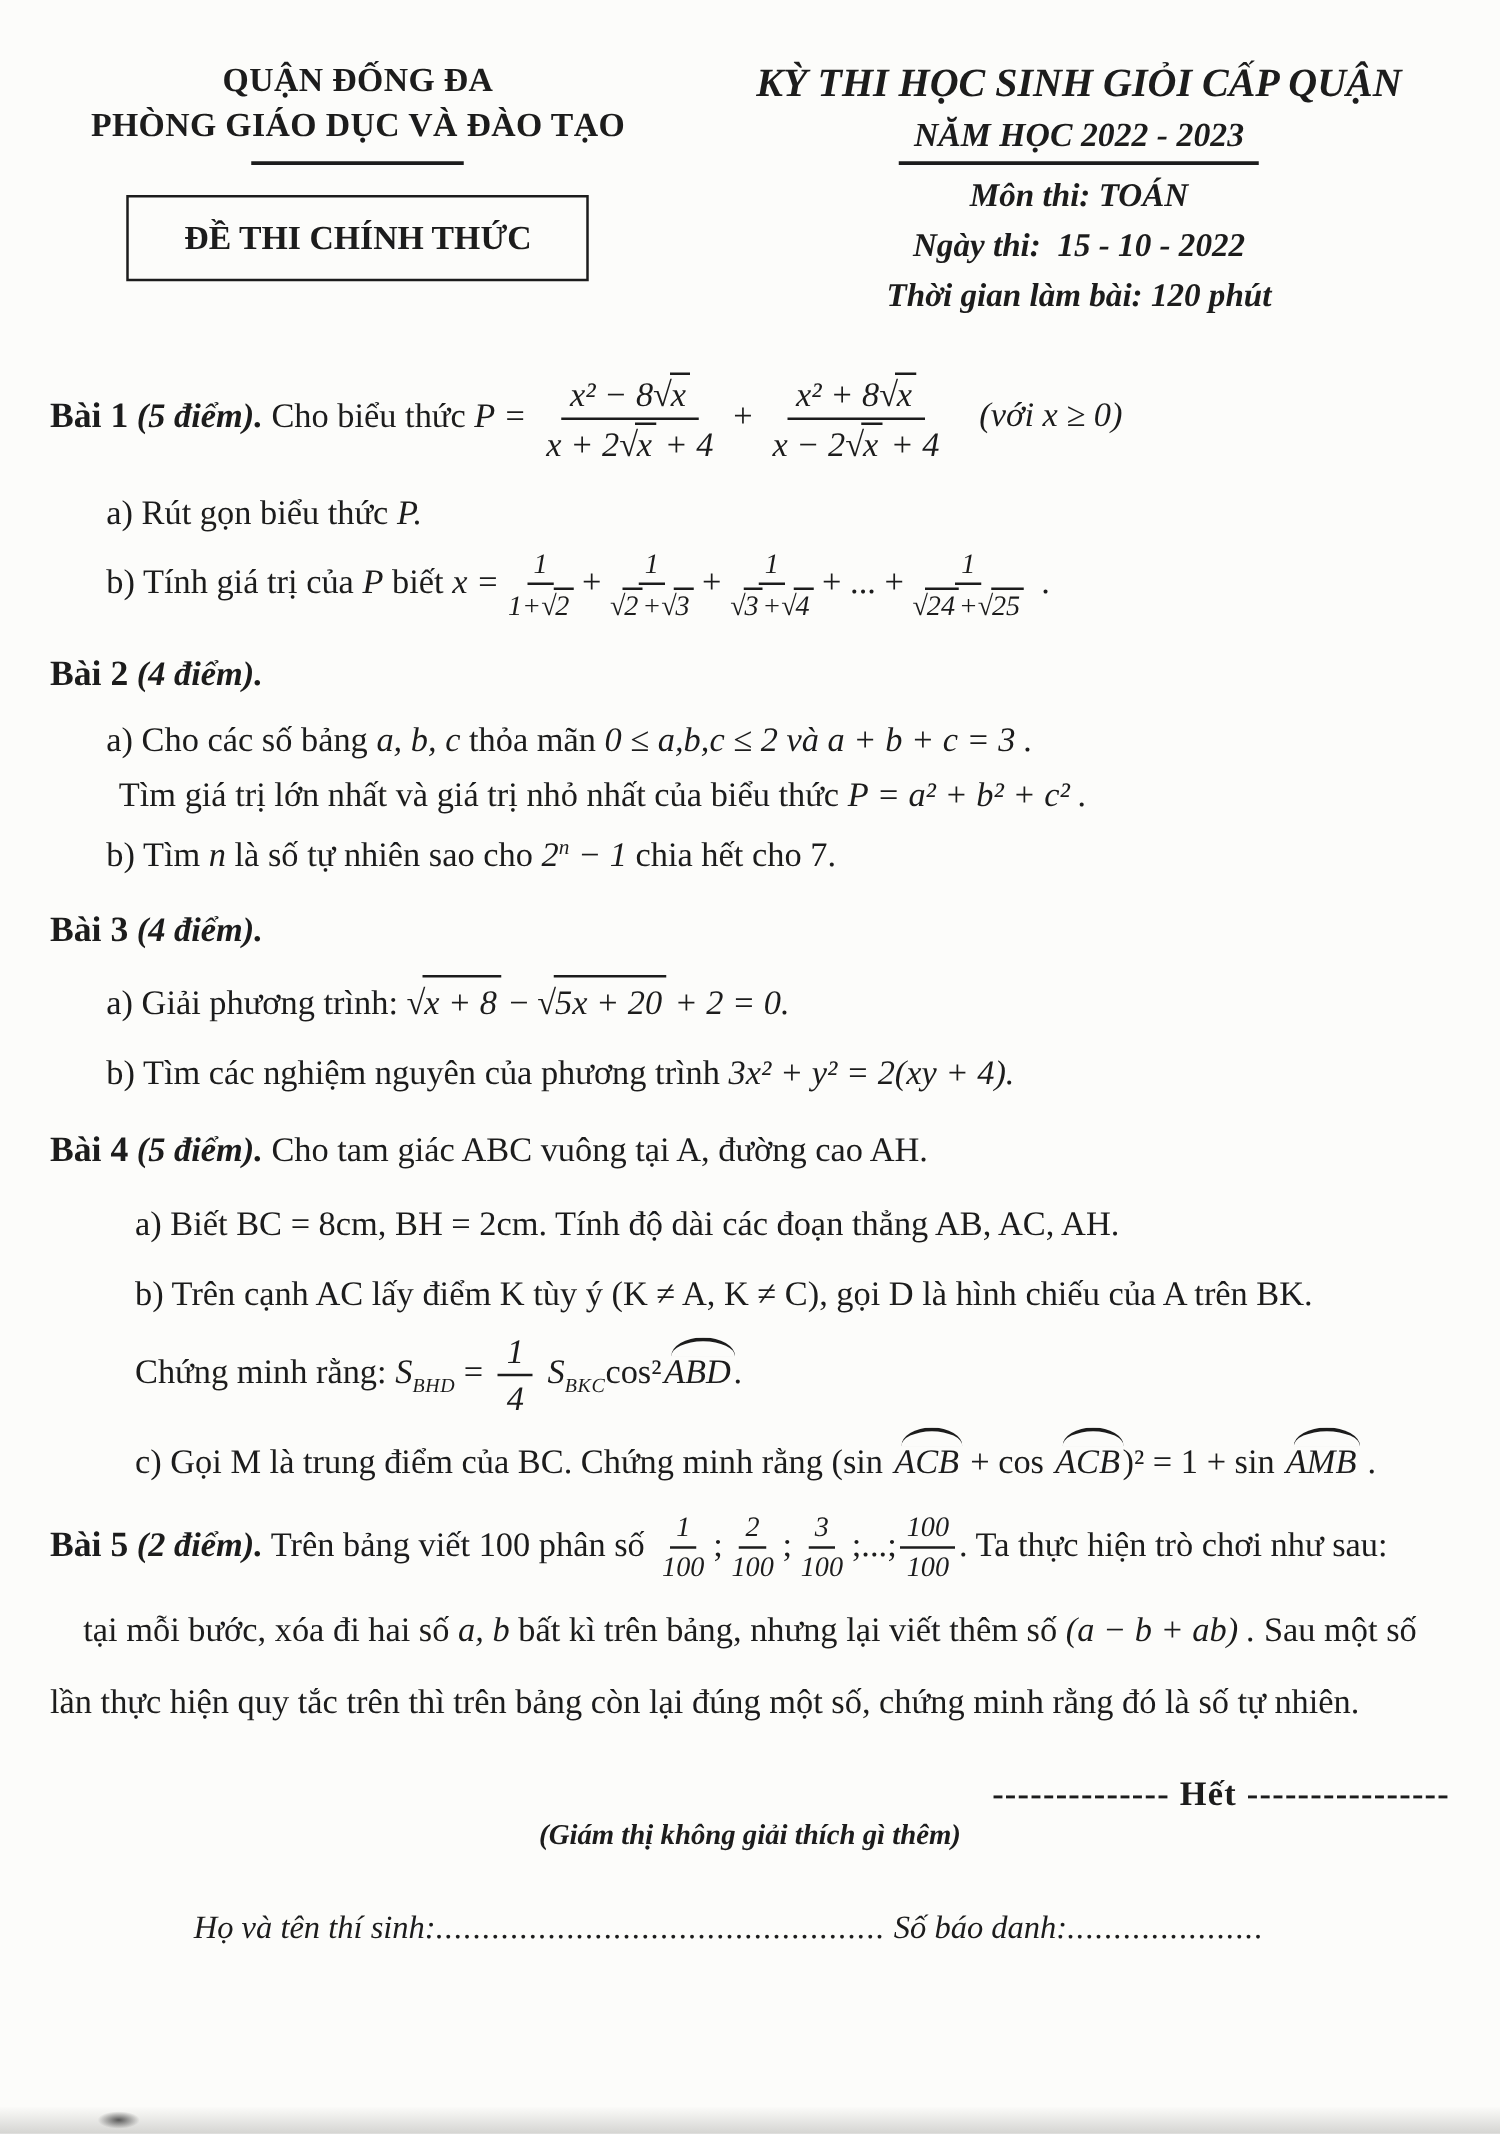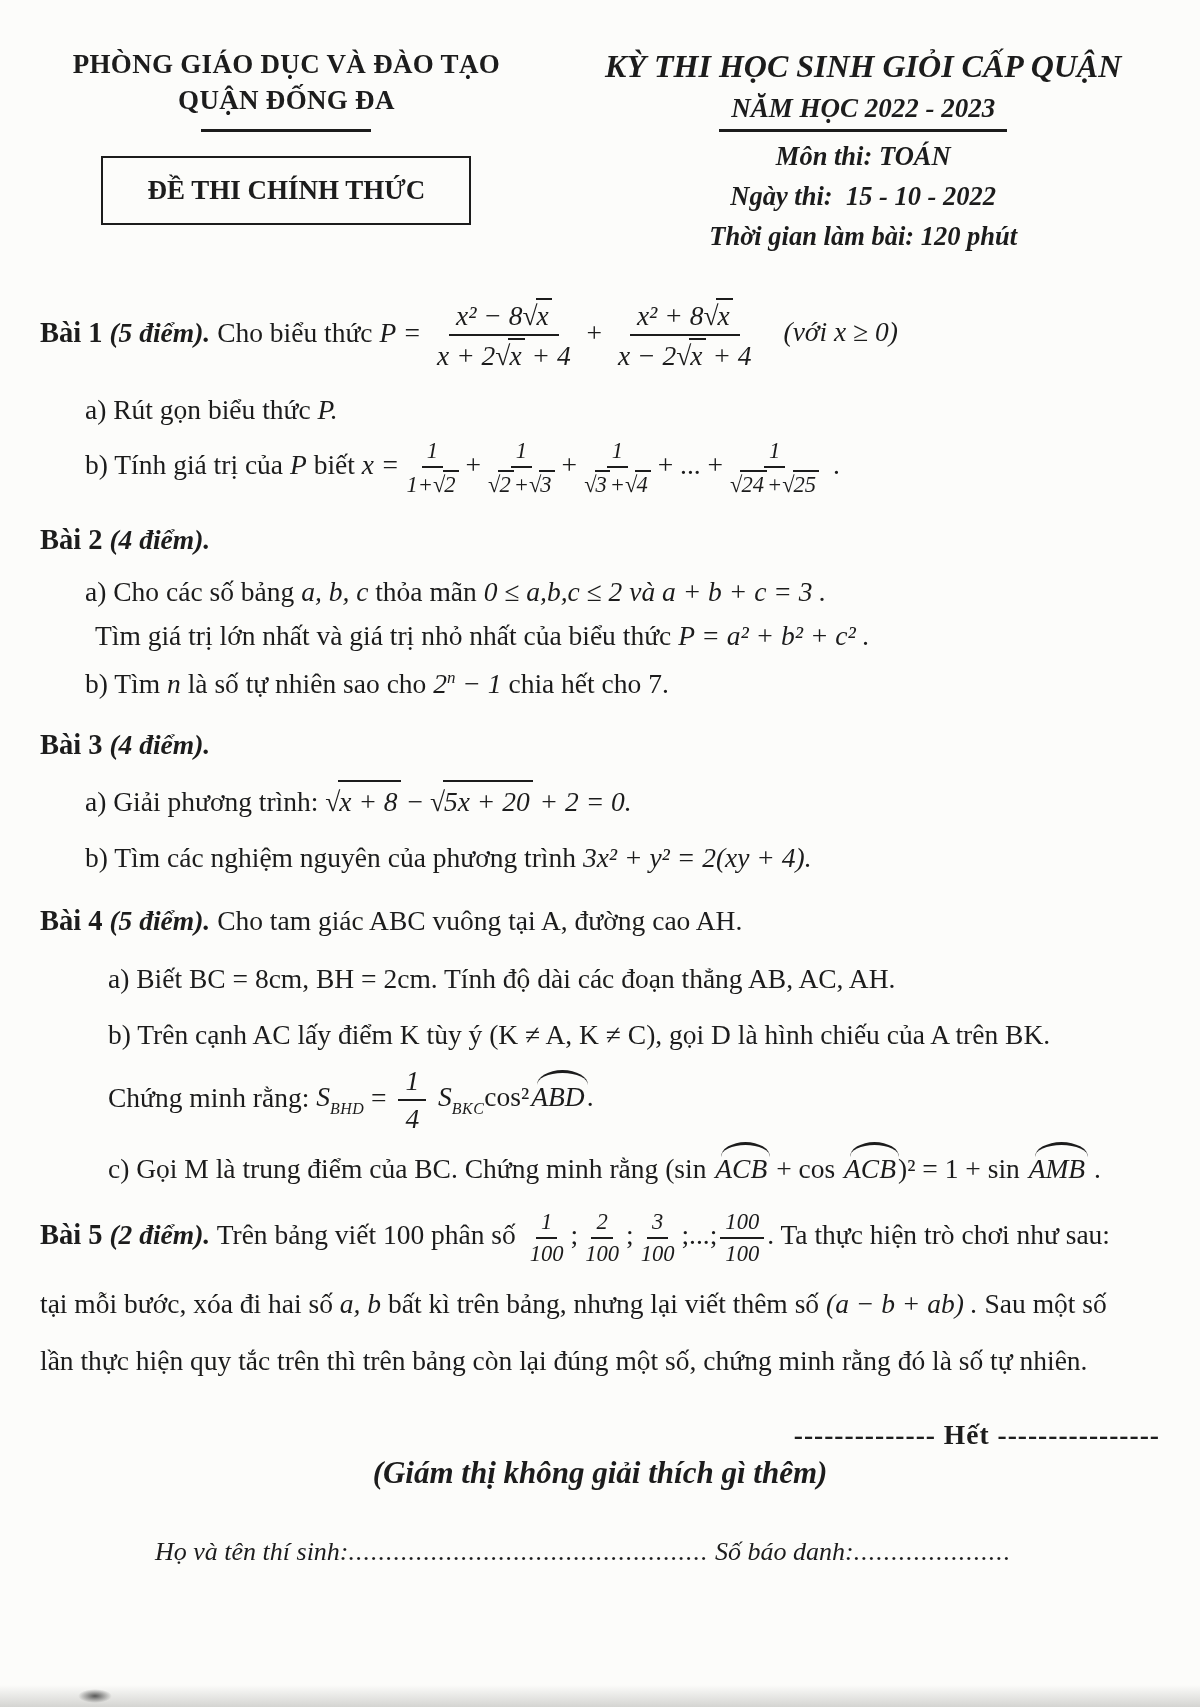--- a/index.html
+++ b/index.html
@@ -61,43 +61,43 @@
   .p2b{margin:8px 0 0;}
   .p3head{margin:21px 0 8px;}
   .p3a{margin:14px 0 6px;}
   .p3b{margin:16px 0 0;}
   .p4head{margin:22px 0 12px;}
   .p4a{margin:18px 0 0;}
   .p4b{margin:16px 0 0;}
   .cmrow{margin:8px 0 0;}
   .p4c{margin:12px 0 0;}
   .p5row{margin:18px 0 2px;}
-  .p5l2{margin:14px 0 0;}
+  .p5l2{margin:14px 0 0;text-align:center;}
   .p5l3{margin:18px 0 0;}
   .cond{margin-left:16px;font-style:italic;}
   
   .het{text-align:right;margin-top:38px;font-weight:bold;letter-spacing:1px;}
-  .note{text-align:center;margin-top:4px;font-weight:bold;font-style:italic;font-size:31px;}
+  .note{text-align:center;margin-top:4px;font-weight:bold;font-style:italic;font-size:23px;}
   .names{margin-top:46px;padding-left:115px;font-style:italic;font-size:26px;white-space:nowrap;}
   .names .dots{letter-spacing:1px;}
   
   .edge-bottom{position:absolute;left:0;right:0;bottom:0;height:22px;
     background:linear-gradient(to top, rgba(110,110,105,.28), rgba(110,110,105,0));pointer-events:none;}
   .smudge{position:absolute;left:78px;bottom:4px;width:34px;height:14px;border-radius:50%;
     background:radial-gradient(ellipse at center, rgba(40,40,40,.75), rgba(40,40,40,0) 70%);pointer-events:none;}
 </style>
 </head>
 <body>
 
 <div class="page">
 
   <div class="header">
     <div class="h-left">
+      <div class="dept">QUẬN ĐỐNG ĐA</div>
       <div class="dept">PHÒNG GIÁO DỤC VÀ ĐÀO TẠO</div>
-      <div class="dept">QUẬN ĐỐNG ĐA</div>
       <div class="h-rule"></div>
       <div class="exam-box">ĐỀ THI CHÍNH THỨC</div>
     </div>
     <div class="h-right">
       <div class="title">KỲ THI HỌC SINH GIỎI CẤP QUẬN</div>
       <div><span class="year">NĂM HỌC 2022 - 2023</span></div>
       <div class="meta">Môn thi: TOÁN</div>
       <div class="meta">Ngày thi:&nbsp; 15 - 10 - 2022</div>
       <div class="meta">Thời gian làm bài: 120 phút</div>
     </div>

